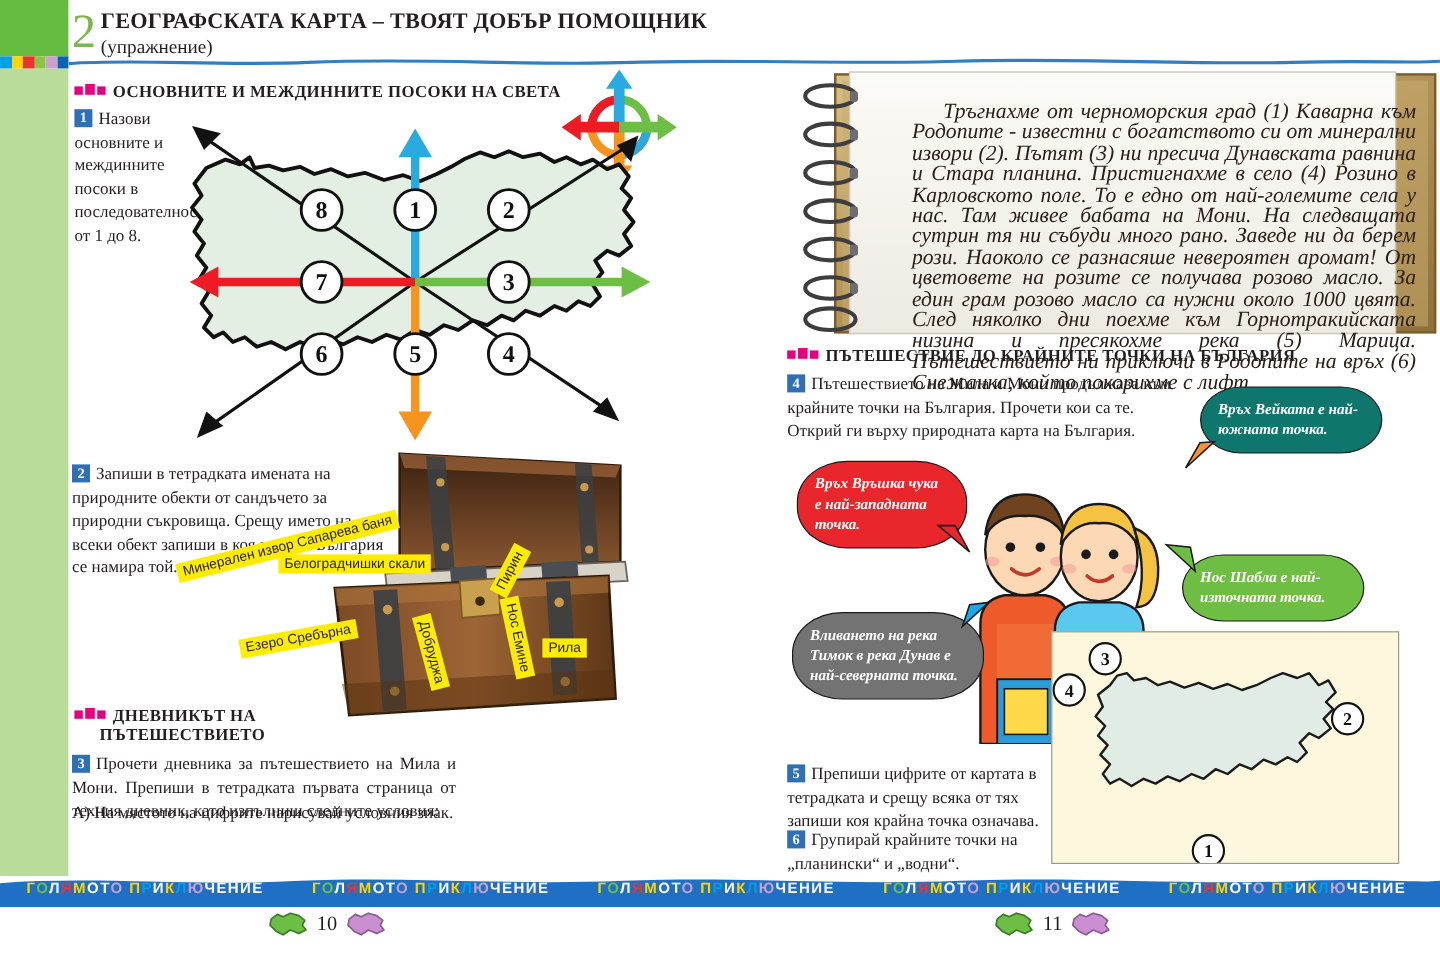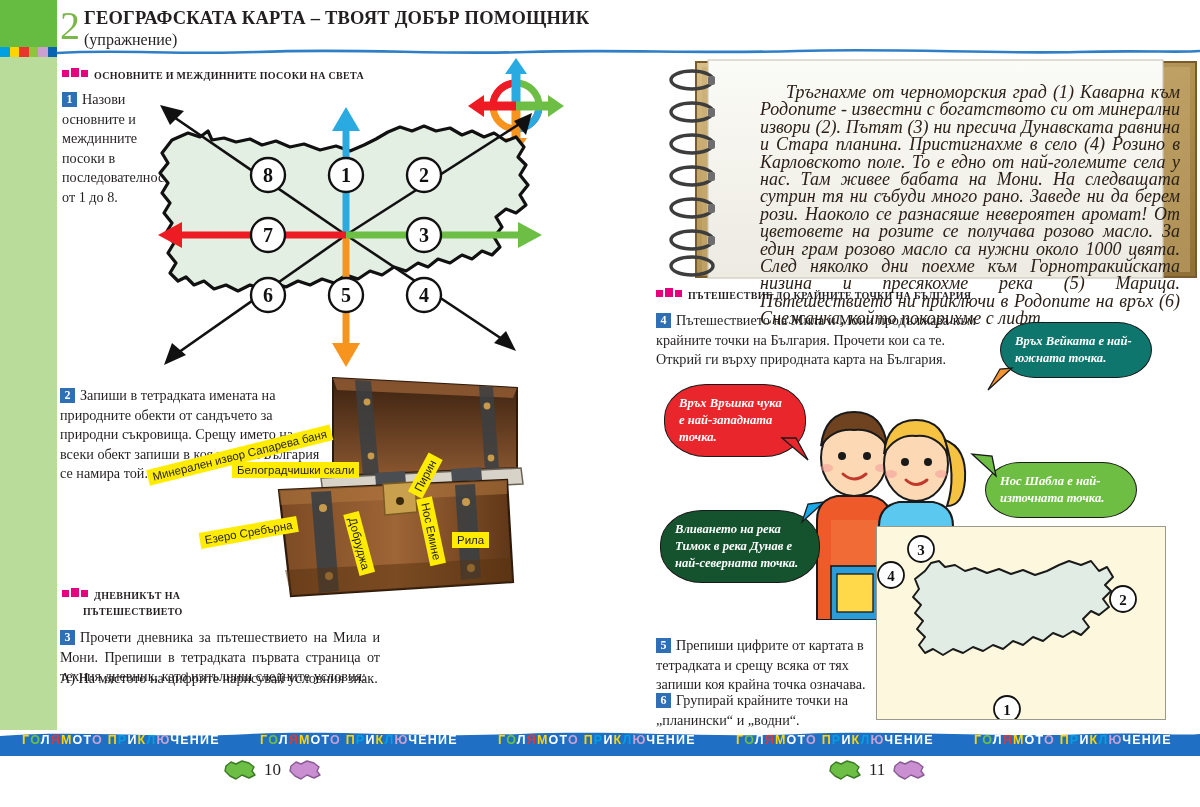--- a/index.html
+++ b/index.html
@@ -23,21 +23,21 @@
   .title-main{
     position:absolute;left:84px;top:8px;font-size:18.5px;letter-spacing:.2px;
     color:#231f20;font-weight:700;white-space:nowrap;
   }
   .title-sub{
     position:absolute;left:84px;top:31px;font-size:16px;color:#231f20;
   }
   .hdr-rule{position:absolute;left:57px;top:48px;width:1143px;height:8px;}
 
   
-  .sec-head{position:absolute;font-size:10px;font-weight:700;color:#231f20;letter-spacing:.3px;white-space:nowrap;}
+  .sec-head{position:absolute;font-size:14px;font-weight:700;color:#231f20;letter-spacing:.3px;white-space:nowrap;}
   .sec-bullets{display:inline-block;vertical-align:2px;margin-right:4px;}
   .sec-bullets b{display:inline-block;background:#e6007e;margin-right:2px;}
   .sec-bullets b:nth-child(1){width:7px;height:7px;}
   .sec-bullets b:nth-child(2){width:8px;height:9px;}
   .sec-bullets b:nth-child(3){width:7px;height:7px;}
 
   
   .tasknum{
     display:inline-block;width:15px;height:15px;background:#2f6fb5;color:#fff;
     font-size:12px;font-weight:700;text-align:center;line-height:15px;
@@ -370,21 +370,21 @@
   </svg>
 
   <div class="bubble" id="bubble-east" style="left: 985px; top: 462px; width: 152px; background: rgb(111, 190, 68);">
       <span>Нос Шабла е най-</span>
       <span>източната точка.</span>
     </div>
   <svg style="position:absolute;left:970px;top:452px;width:28px;height:26px;" viewBox="0 0 28 26">
     <path d="M26,24 L2,2 L22,4 Z" fill="#6fbe44" stroke="#1a1a1a" stroke-width="1.3"></path>
   </svg>
 
-  <div class="bubble" id="bubble-north" style="left: 660px; top: 510px; width: 160px; background: #14532d;">
+  <div class="bubble" id="bubble-north" style="left: 660px; top: 510px; width: 160px; background: #737373;">
       <span>Вливането на река</span>
       <span>Тимок в река Дунав е</span>
       <span>най-северната точка.</span>
     </div>
   <svg style="position:absolute;left:800px;top:500px;width:26px;height:24px;" viewBox="0 0 26 24">
     <path d="M2,22 L24,2 L8,4 Z" fill="#19a8e8" stroke="#1a1a1a" stroke-width="1.3"></path>
   </svg>
 
   <div class="body-txt" style="left:656px;top:636px;width:210px;">
     <span class="tasknum">5</span><span>Препиши цифрите от картата в тетрадката и срещу всяка от тях запиши коя крайна точка означава.</span>

